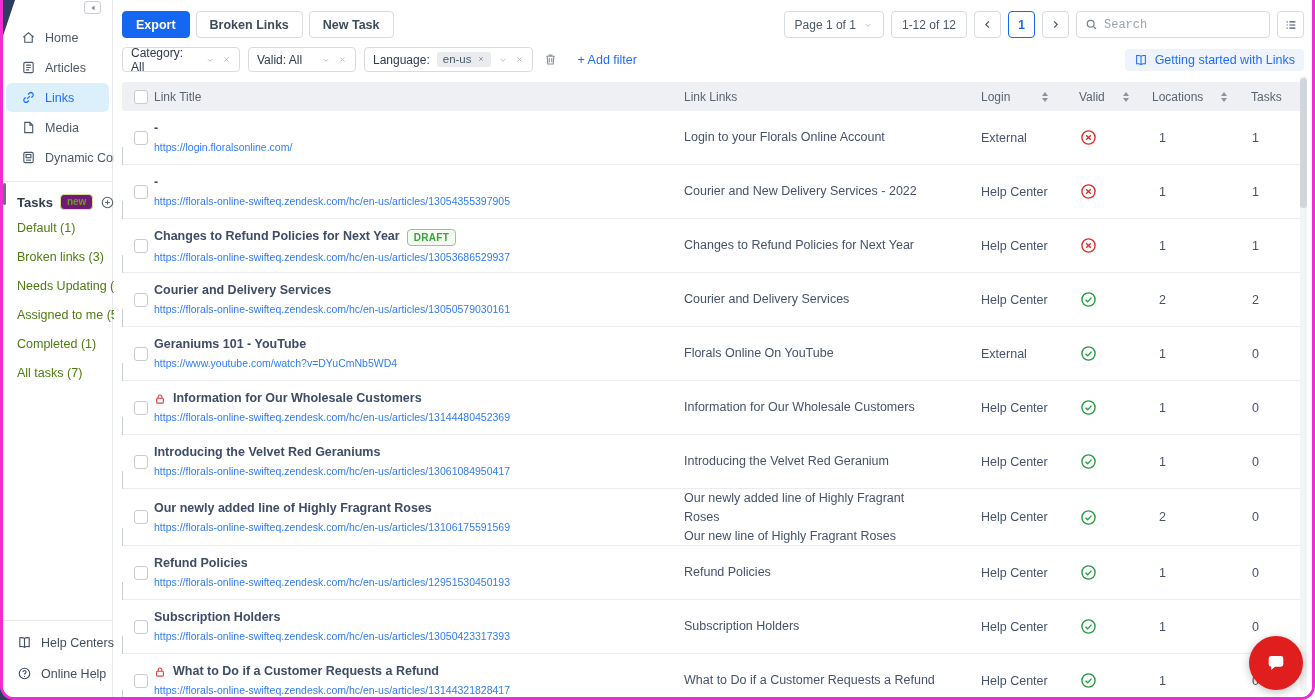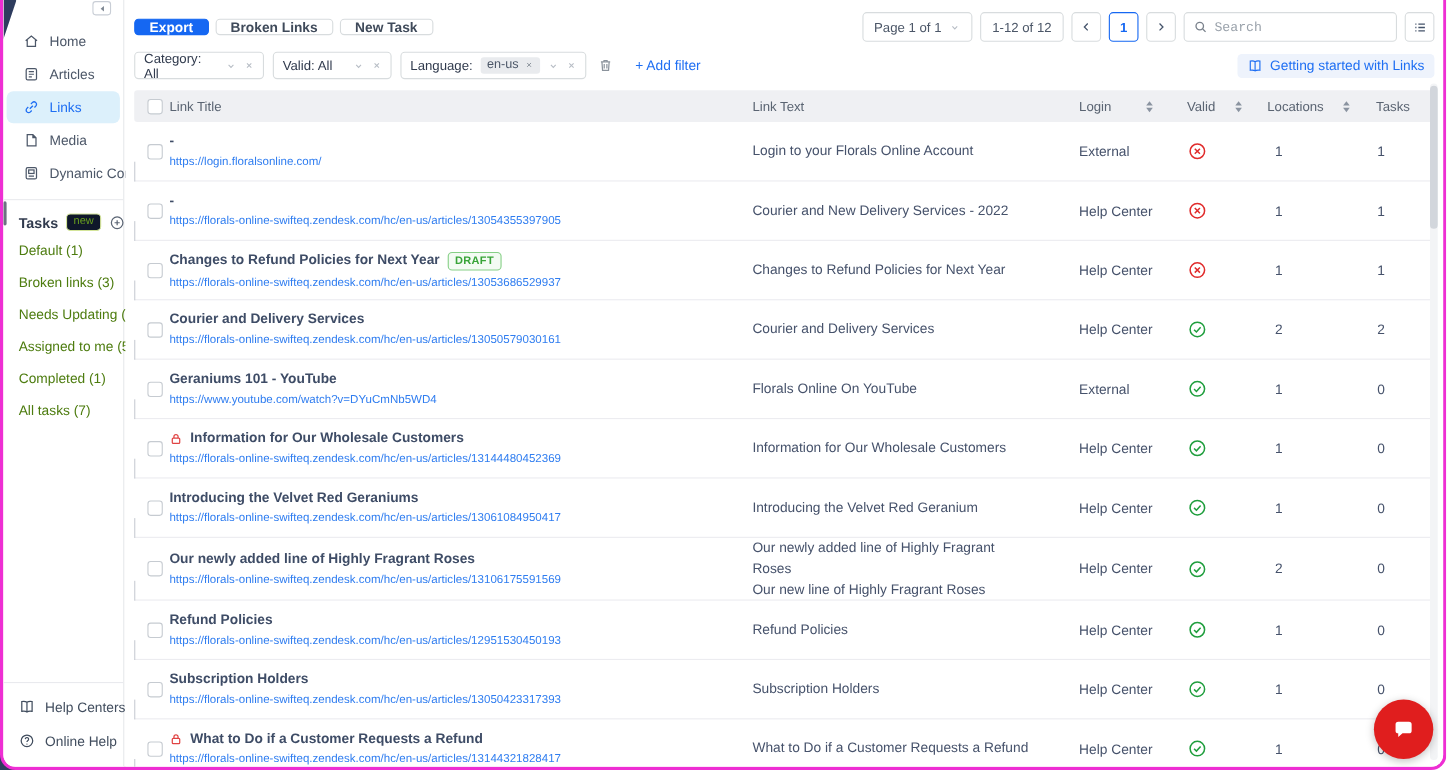--- a/index.html
+++ b/index.html
@@ -13,33 +13,33 @@
   
   .sidebar{position:absolute;left:0;top:0;bottom:0;width:110px;background:#fff;border-right:1px solid #e7e9ec;z-index:2}
   .collapse-btn{position:absolute;top:1px;right:11px;width:17px;height:13px;border:1px solid #c9ced6;border-radius:3px;background:#fff;display:flex;align-items:center;justify-content:center;color:#7d8692;cursor:pointer}
   .nav{margin-top:23px}
   .nav-item{display:flex;align-items:center;gap:9px;height:29px;margin:1px 3px;padding-left:15px;border-radius:6px;font-size:12.5px;color:#4c5768;cursor:pointer;white-space:nowrap}
   .nav-item.active{background:#dcf0fb;color:#1f6ff3}
   .ic{display:inline-flex;align-items:center;justify-content:center;flex:none}
   .ic svg{display:block}
   .sb-div{height:1px;background:#e9eaee;margin:9px 0}
   .tasks-head{display:flex;align-items:center;gap:7px;padding:3px 12px 3px 14px;font-size:13px;font-weight:700;color:#303a4d}
-  .badge-new{font-size:10px;font-weight:400;color:#69a01e;background:#0f172a;border:1px solid #d4e59a;border-radius:4px;padding:1px 6px 2px}
+  .badge-new{font-size:10px;font-weight:700;color:#69a01e;background:#701a75;border:1px solid #d4e59a;border-radius:4px;padding:1px 6px 2px}
   .tasks-plus{margin-left:auto;color:#5b6574;cursor:pointer}
   .task-item{padding:8px 14px 7px;font-size:12.5px;color:#4d7c0f;cursor:pointer;white-space:nowrap}
   .sb-footer{position:absolute;left:0;right:0;bottom:8px}
   .sb-footer .sb-div{margin:0 0 6px}
   .foot-item{display:flex;align-items:center;gap:9px;padding:8px 14px;font-size:12.5px;color:#414d5e;cursor:pointer;white-space:nowrap}
   .foot-chev{color:#77808d;margin-left:2px}
 
   
   .main{position:absolute;left:111px;top:0;right:0;bottom:0;background:#fff;padding:11px 8px 0;z-index:2}
   .toolbar{display:flex;align-items:center;justify-content:space-between}
   .tb-left{display:flex;gap:6px}
-  .btn{height:15px;padding:0 13px;border-radius:4px;font-size:12.5px;font-weight:700;display:flex;align-items:center;border:1px solid #d8dcde;background:#fff;color:#3f4a5a;cursor:pointer}
+  .btn{height:27px;padding:0 13px;border-radius:4px;font-size:12.5px;font-weight:700;display:flex;align-items:center;border:1px solid #d8dcde;background:#fff;color:#3f4a5a;cursor:pointer}
   .btn.primary{background:#1567f2;border-color:#1567f2;color:#fff}
   .tb-right{display:flex;gap:7px;align-items:center}
   .pgbox{height:27px;border:1px solid #d8dcde;border-radius:4px;background:#fff;display:flex;align-items:center;gap:7px;padding:0 10px;font-size:12px;color:#4c5768;cursor:pointer}
   .pgbox.sq{width:27px;padding:0;justify-content:center;color:#44536a}
   .pgbox.current{border-color:#1567f2;color:#1567f2;font-weight:600}
   .search{width:194px;height:27px;border:1px solid #d8dcde;border-radius:4px;background:#fff;display:flex;align-items:center;gap:6px;padding:0 8px;color:#7a828c}
   .search input{border:none;outline:none;font-size:12px;color:#333;width:100%;font-family:Liberation Mono, monospace;background:transparent}
   .search input::placeholder{color:#9aa2ab}
 
   
@@ -304,21 +304,21 @@
         <span>Getting started with Links</span>
       </span>
     </div>
 
     <div class="table">
       <div class="grid thead">
         <div class="hcell">
             <span class="cb"></span>
           </div>
         <div class="hcell">Link Title</div>
-        <div class="hcell">Link Text</div>
+        <div class="hcell">Link Links</div>
         <div class="hcell pl-type">
           <span>Login</span>
           <span class="sort">
               <i class="up"></i>
               <i class="down"></i>
             </span>
         </div>
         <div class="hcell pl-valid">
           <span>Valid</span>
           <span class="sort" style="margin-right:10px">

